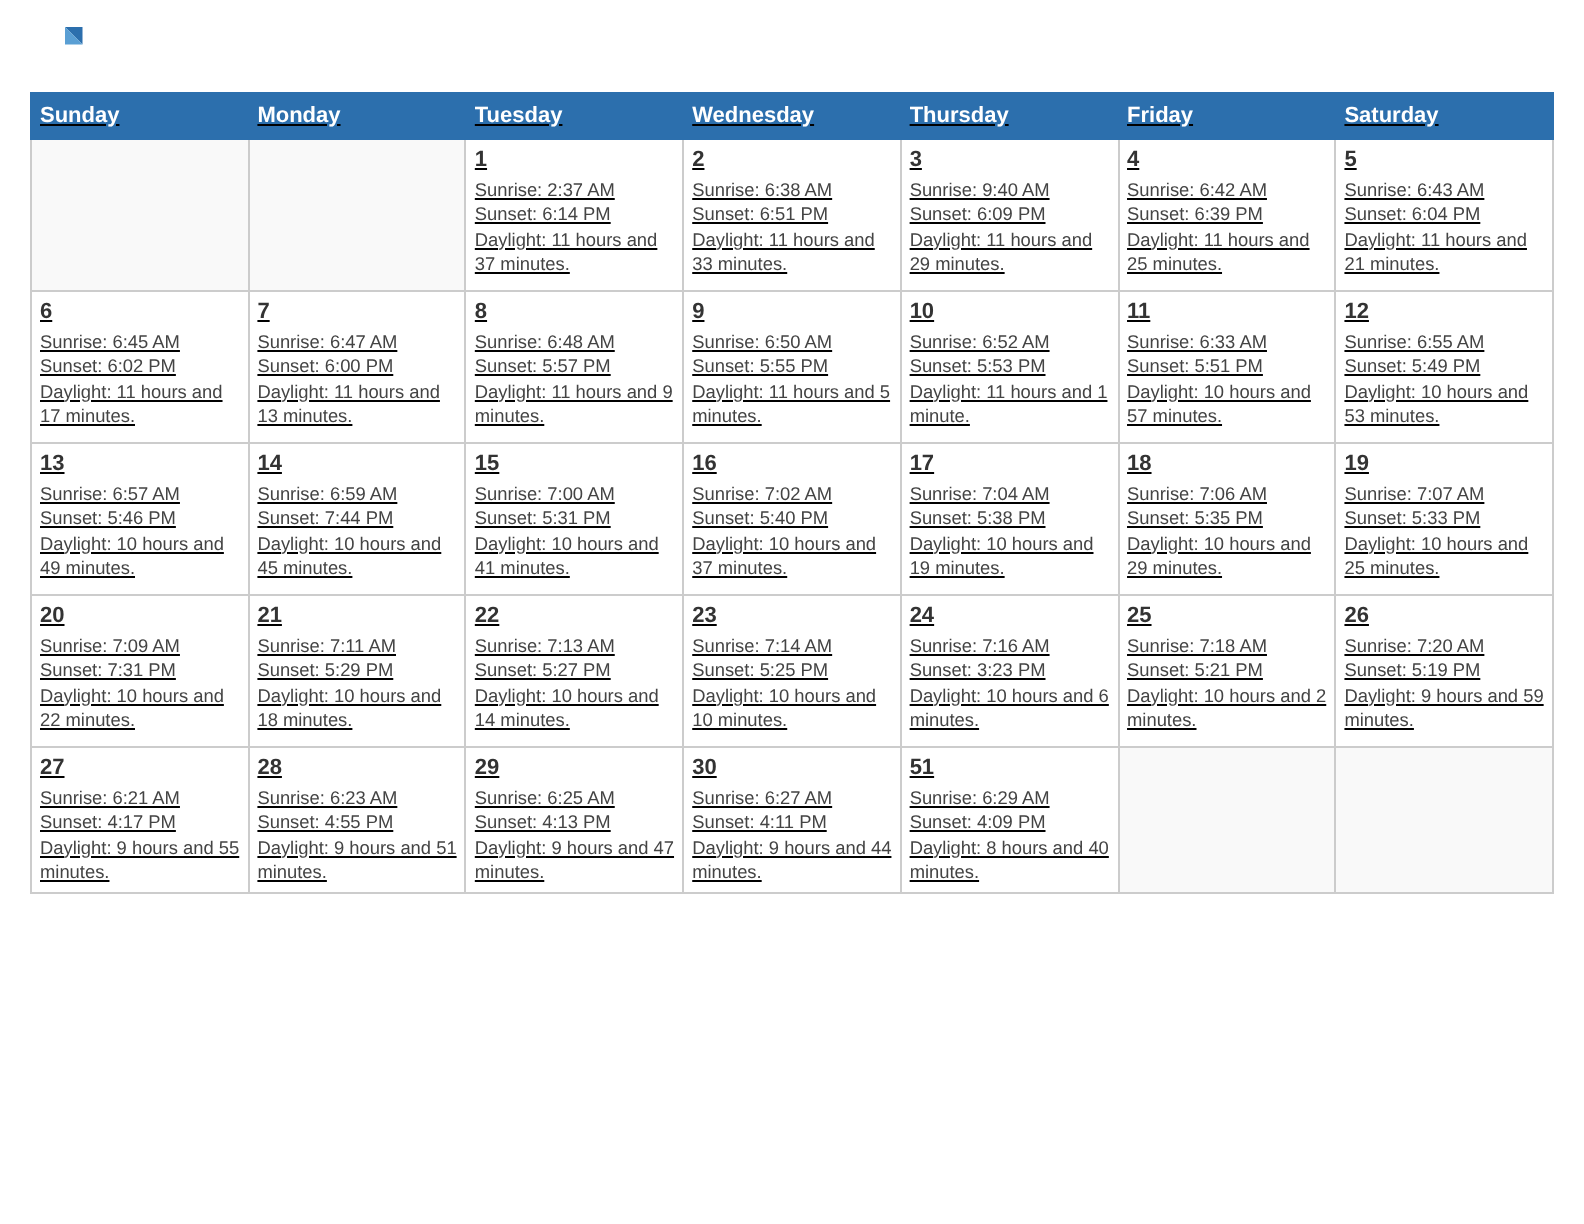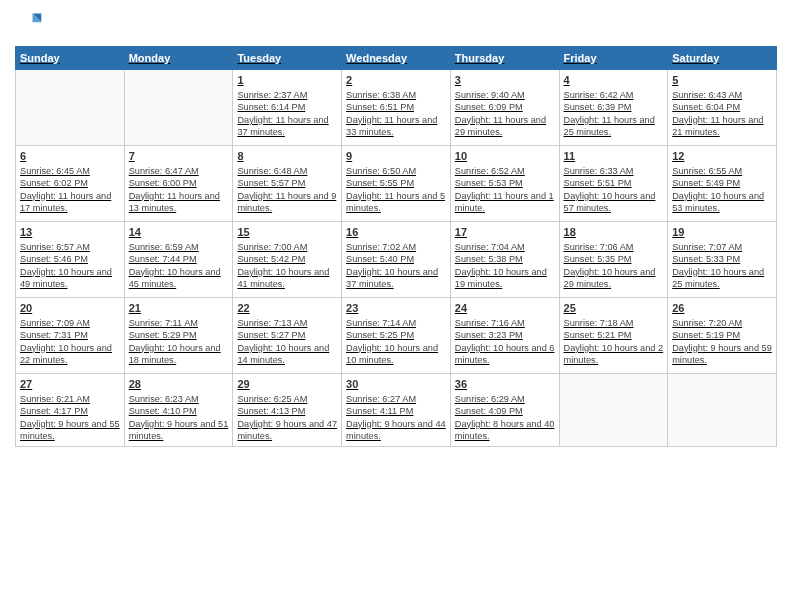--- a/index.html
+++ b/index.html
@@ -212,21 +212,21 @@
           </td>
           <td>
             <span class="day-num">14</span>
             <div class="day-info">Sunrise: 6:59 AM</div>
             <div class="day-info">Sunset: 7:44 PM</div>
             <div class="day-info">Daylight: 10 hours and 45 minutes.</div>
           </td>
           <td>
             <span class="day-num">15</span>
             <div class="day-info">Sunrise: 7:00 AM</div>
-            <div class="day-info">Sunset: 5:42 PM</div>
+            <div class="day-info">Sunset: 5:31 PM</div>
             <div class="day-info">Daylight: 10 hours and 41 minutes.</div>
           </td>
           <td>
             <span class="day-num">16</span>
             <div class="day-info">Sunrise: 7:02 AM</div>
             <div class="day-info">Sunset: 5:40 PM</div>
             <div class="day-info">Daylight: 10 hours and 37 minutes.</div>
           </td>
           <td>
             <span class="day-num">17</span>
@@ -294,37 +294,37 @@
         <tr class="last-row">
           <td>
             <span class="day-num">27</span>
             <div class="day-info">Sunrise: 6:21 AM</div>
             <div class="day-info">Sunset: 4:17 PM</div>
             <div class="day-info">Daylight: 9 hours and 55 minutes.</div>
           </td>
           <td>
             <span class="day-num">28</span>
             <div class="day-info">Sunrise: 6:23 AM</div>
-            <div class="day-info">Sunset: 4:10 PM</div>
+            <div class="day-info">Sunset: 4:55 PM</div>
             <div class="day-info">Daylight: 9 hours and 51 minutes.</div>
           </td>
           <td>
             <span class="day-num">29</span>
             <div class="day-info">Sunrise: 6:25 AM</div>
             <div class="day-info">Sunset: 4:13 PM</div>
             <div class="day-info">Daylight: 9 hours and 47 minutes.</div>
           </td>
           <td>
             <span class="day-num">30</span>
             <div class="day-info">Sunrise: 6:27 AM</div>
             <div class="day-info">Sunset: 4:11 PM</div>
             <div class="day-info">Daylight: 9 hours and 44 minutes.</div>
           </td>
           <td>
-            <span class="day-num">36</span>
+            <span class="day-num">51</span>
             <div class="day-info">Sunrise: 6:29 AM</div>
             <div class="day-info">Sunset: 4:09 PM</div>
             <div class="day-info">Daylight: 8 hours and 40 minutes.</div>
           </td>
           <td class="empty"></td>
           <td class="empty"></td>
         </tr>
       </tbody>
   </table>
 </div>

